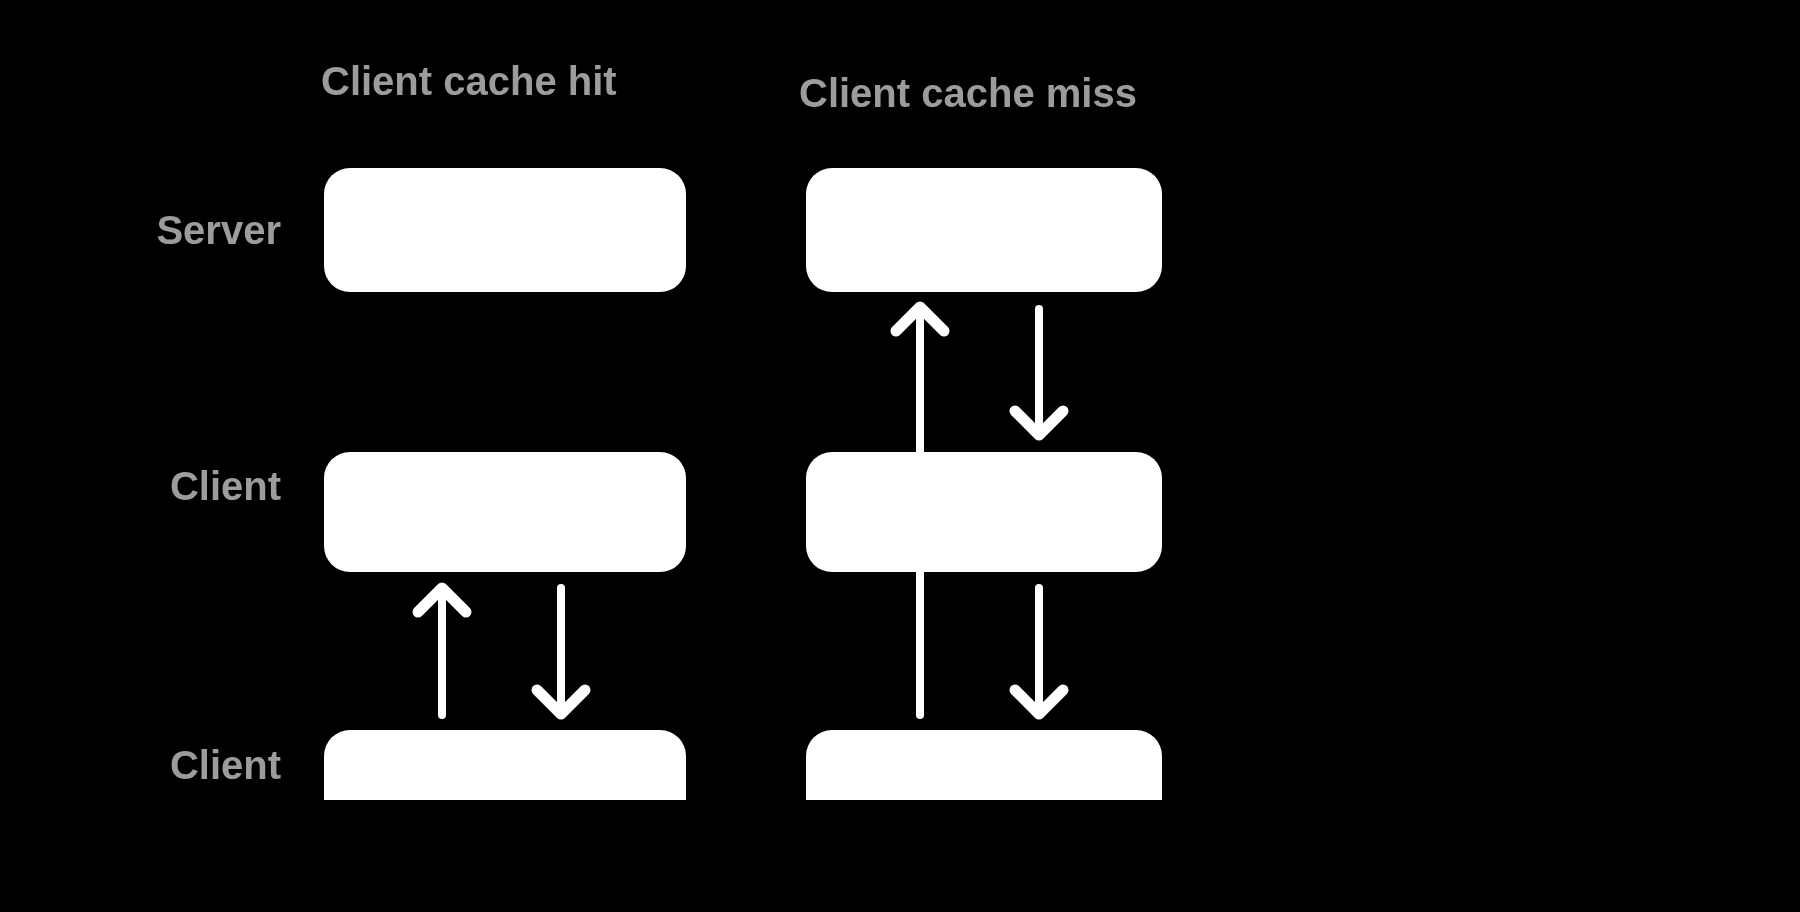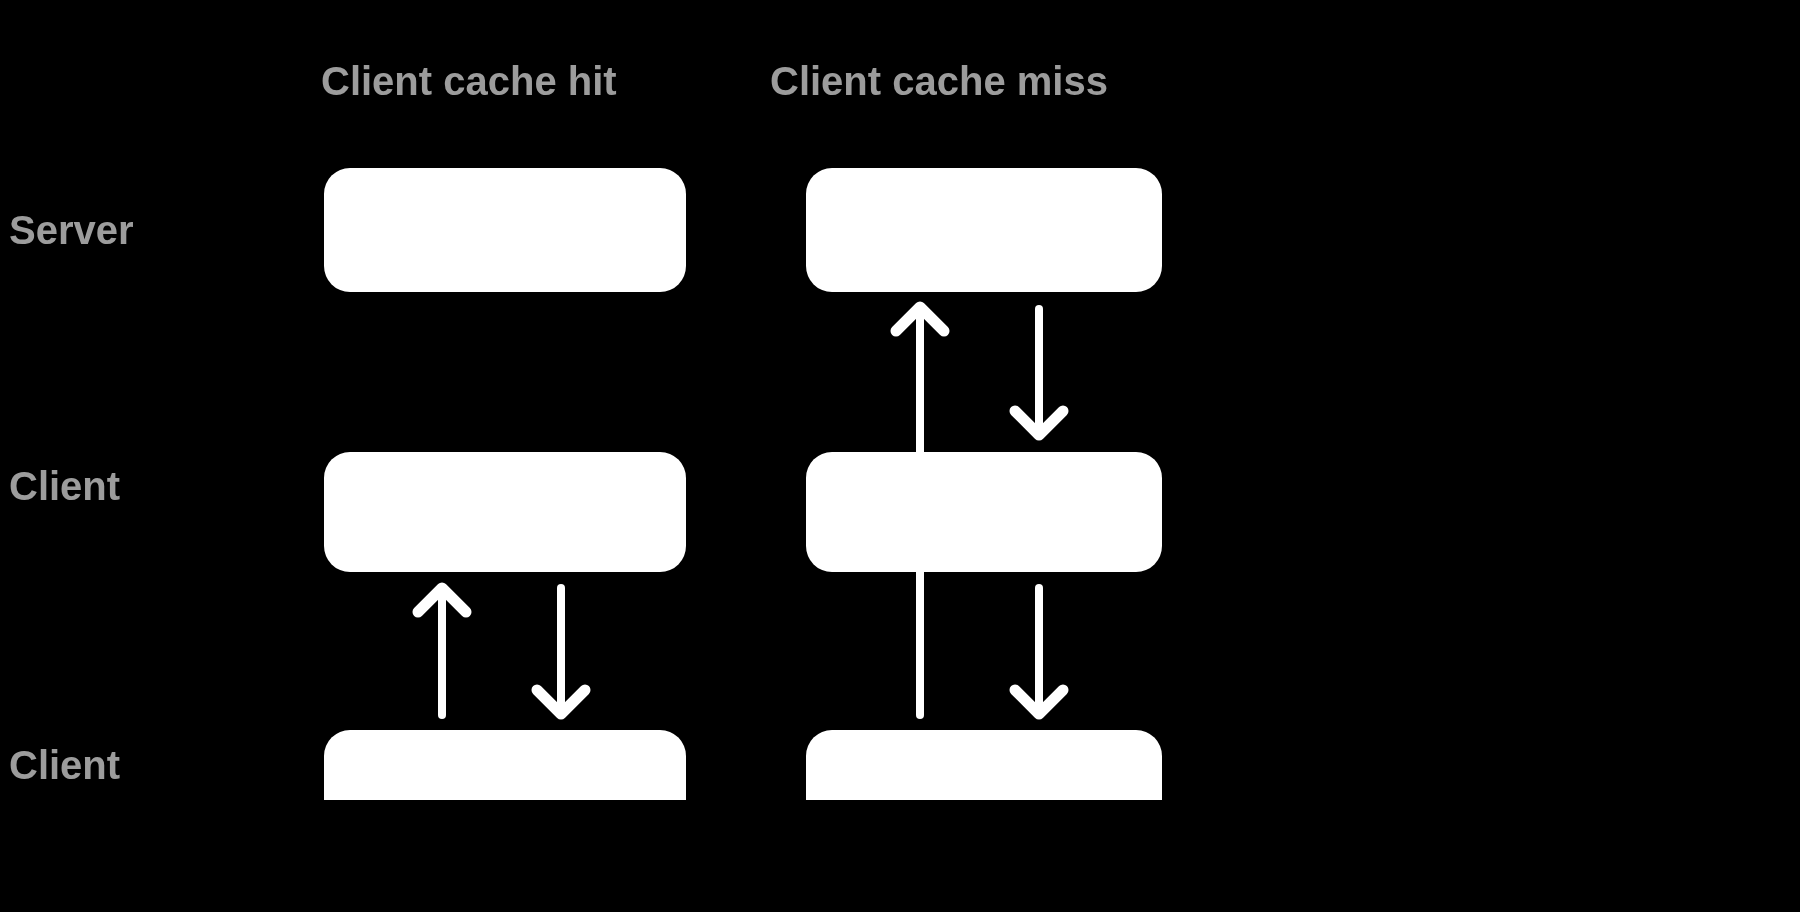--- a/index.html
+++ b/index.html
@@ -19,27 +19,27 @@
     position: absolute;
     top: 57px;
     font-size: 40px;
     font-weight: 700;
     line-height: 48px;
     color: var(--label, #9c9c9c);
     white-space: nowrap;
     z-index: 3;
   }
   #hdr-hit  { left: 321px; }
-  #hdr-miss { left: 770px; }
+  #hdr-miss { left: 799px; margin-top: 12px; }
 
   .row-label {
     position: absolute;
-    left: 9px;
+    left: 21px;
     width: 260px;
-    text-align: left;
+    text-align: right;
     font-size: 40px;
     font-weight: 700;
     line-height: 52px;
     color: var(--label, #9c9c9c);
     z-index: 3;
   }
   .row-label span { display: block; }
   #lbl-server { top: 204px; }
   #lbl-cache  { top: 460px; }
   #lbl-render { top: 739px; }

